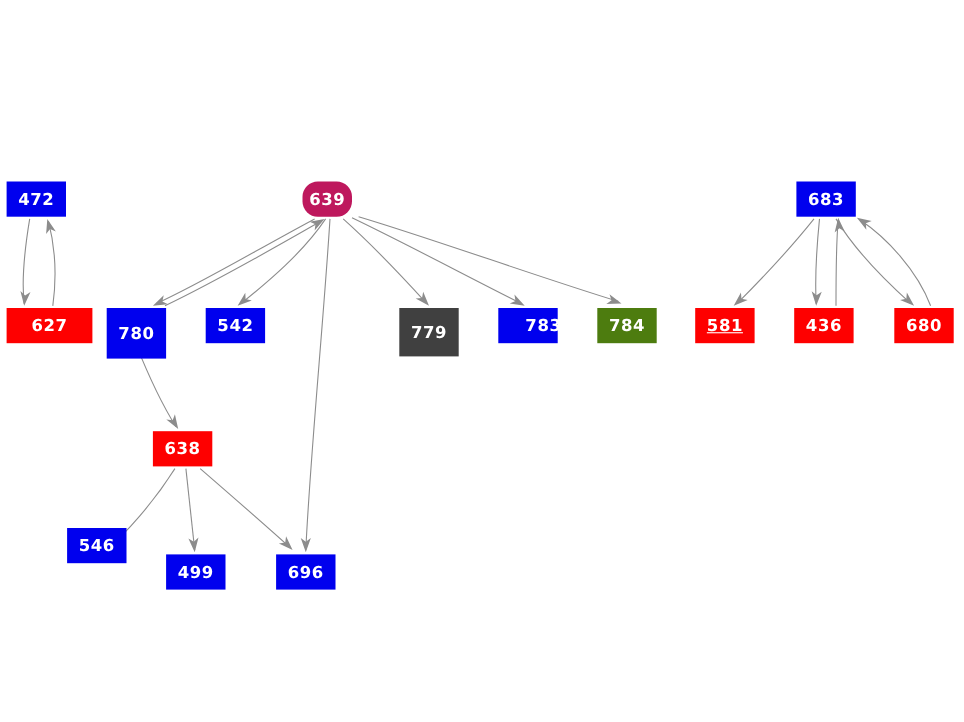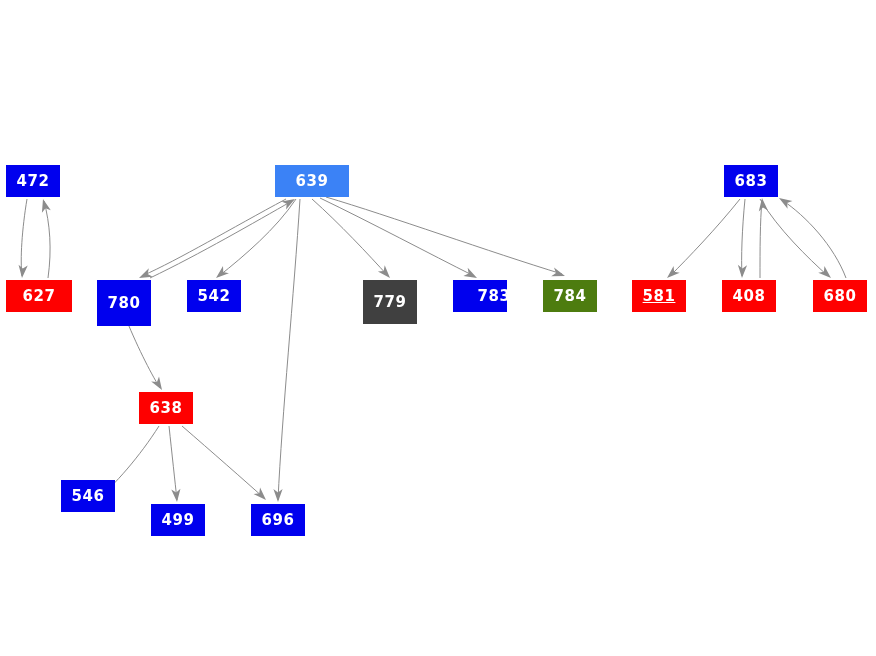--- a/index.html
+++ b/index.html
@@ -117,27 +117,27 @@
       </g>
       <g>
         <path d="M 846,254 C 834,222 806,192 782,176" fill="none" stroke="#8c8c8c" stroke-width="1"></path>
         <polygon points="0,0 -13,-4.6 -9.5,0 -13,4.6" fill="#8c8c8c" transform="translate(779,174) rotate(-148)"></polygon>
       </g>
     </svg>
   <div id="node-layer">
       <div class="graph-node" style="left: 6px; top: 141px; width: 54px; height: 32px; background: rgb(0, 0, 238); color: rgb(255, 255, 255);">
         <span>472</span>
       </div>
-      <div class="graph-node" style="left: 275px; top: 141px; width: 74px; height: 32px; background: #3b82f6; color: rgb(255, 255, 255);">
+      <div class="graph-node" style="left: 275px; top: 141px; width: 45px; height: 32px; background: #be185d; color: rgb(255, 255, 255); border-radius: 14px;">
         <span>639</span>
       </div>
       <div class="graph-node" style="left: 724px; top: 141px; width: 54px; height: 32px; background: rgb(0, 0, 238); color: rgb(255, 255, 255);">
         <span>683</span>
       </div>
-      <div class="graph-node" style="left: 6px; top: 256px; width: 66px; height: 32px; background: rgb(254, 0, 0); color: rgb(255, 255, 255);">
+      <div class="graph-node" style="left: 6px; top: 256px; width: 78px; height: 32px; background: rgb(254, 0, 0); color: rgb(255, 255, 255);">
         <span>627</span>
       </div>
       <div class="graph-node" style="left: 97px; top: 256px; width: 54px; height: 46px; background: rgb(0, 0, 238); color: rgb(255, 255, 255);">
         <span>780</span>
       </div>
       <div class="graph-node" style="left: 187px; top: 256px; width: 54px; height: 32px; background: rgb(0, 0, 238); color: rgb(255, 255, 255);">
         <span>542</span>
       </div>
       <div class="graph-node" style="left: 363px; top: 256px; width: 54px; height: 44px; background: #404040; color: rgb(255, 255, 255);">
         <span>779</span>
@@ -145,21 +145,21 @@
       <div class="graph-node" style="left: 453px; top: 256px; width: 54px; height: 32px; background: rgb(0, 0, 238); color: rgb(255, 255, 255); padding-left: 28px;">
         <span>783</span>
       </div>
       <div class="graph-node" style="left: 543px; top: 256px; width: 54px; height: 32px; background: #4d7c0f; color: rgb(255, 255, 255);">
         <span>784</span>
       </div>
       <div class="graph-node" style="left: 632px; top: 256px; width: 54px; height: 32px; background: rgb(254, 0, 0); color: rgb(255, 255, 255); text-decoration: underline;">
         <span>581</span>
       </div>
       <div class="graph-node" style="left: 722px; top: 256px; width: 54px; height: 32px; background: rgb(254, 0, 0); color: rgb(255, 255, 255);">
-        <span>408</span>
+        <span>436</span>
       </div>
       <div class="graph-node" style="left: 813px; top: 256px; width: 54px; height: 32px; background: rgb(254, 0, 0); color: rgb(255, 255, 255);">
         <span>680</span>
       </div>
       <div class="graph-node" style="left: 139px; top: 368px; width: 54px; height: 32px; background: rgb(254, 0, 0); color: rgb(255, 255, 255);">
         <span>638</span>
       </div>
       <div class="graph-node" style="left: 61px; top: 456px; width: 54px; height: 32px; background: rgb(0, 0, 238); color: rgb(255, 255, 255);">
         <span>546</span>
       </div>

